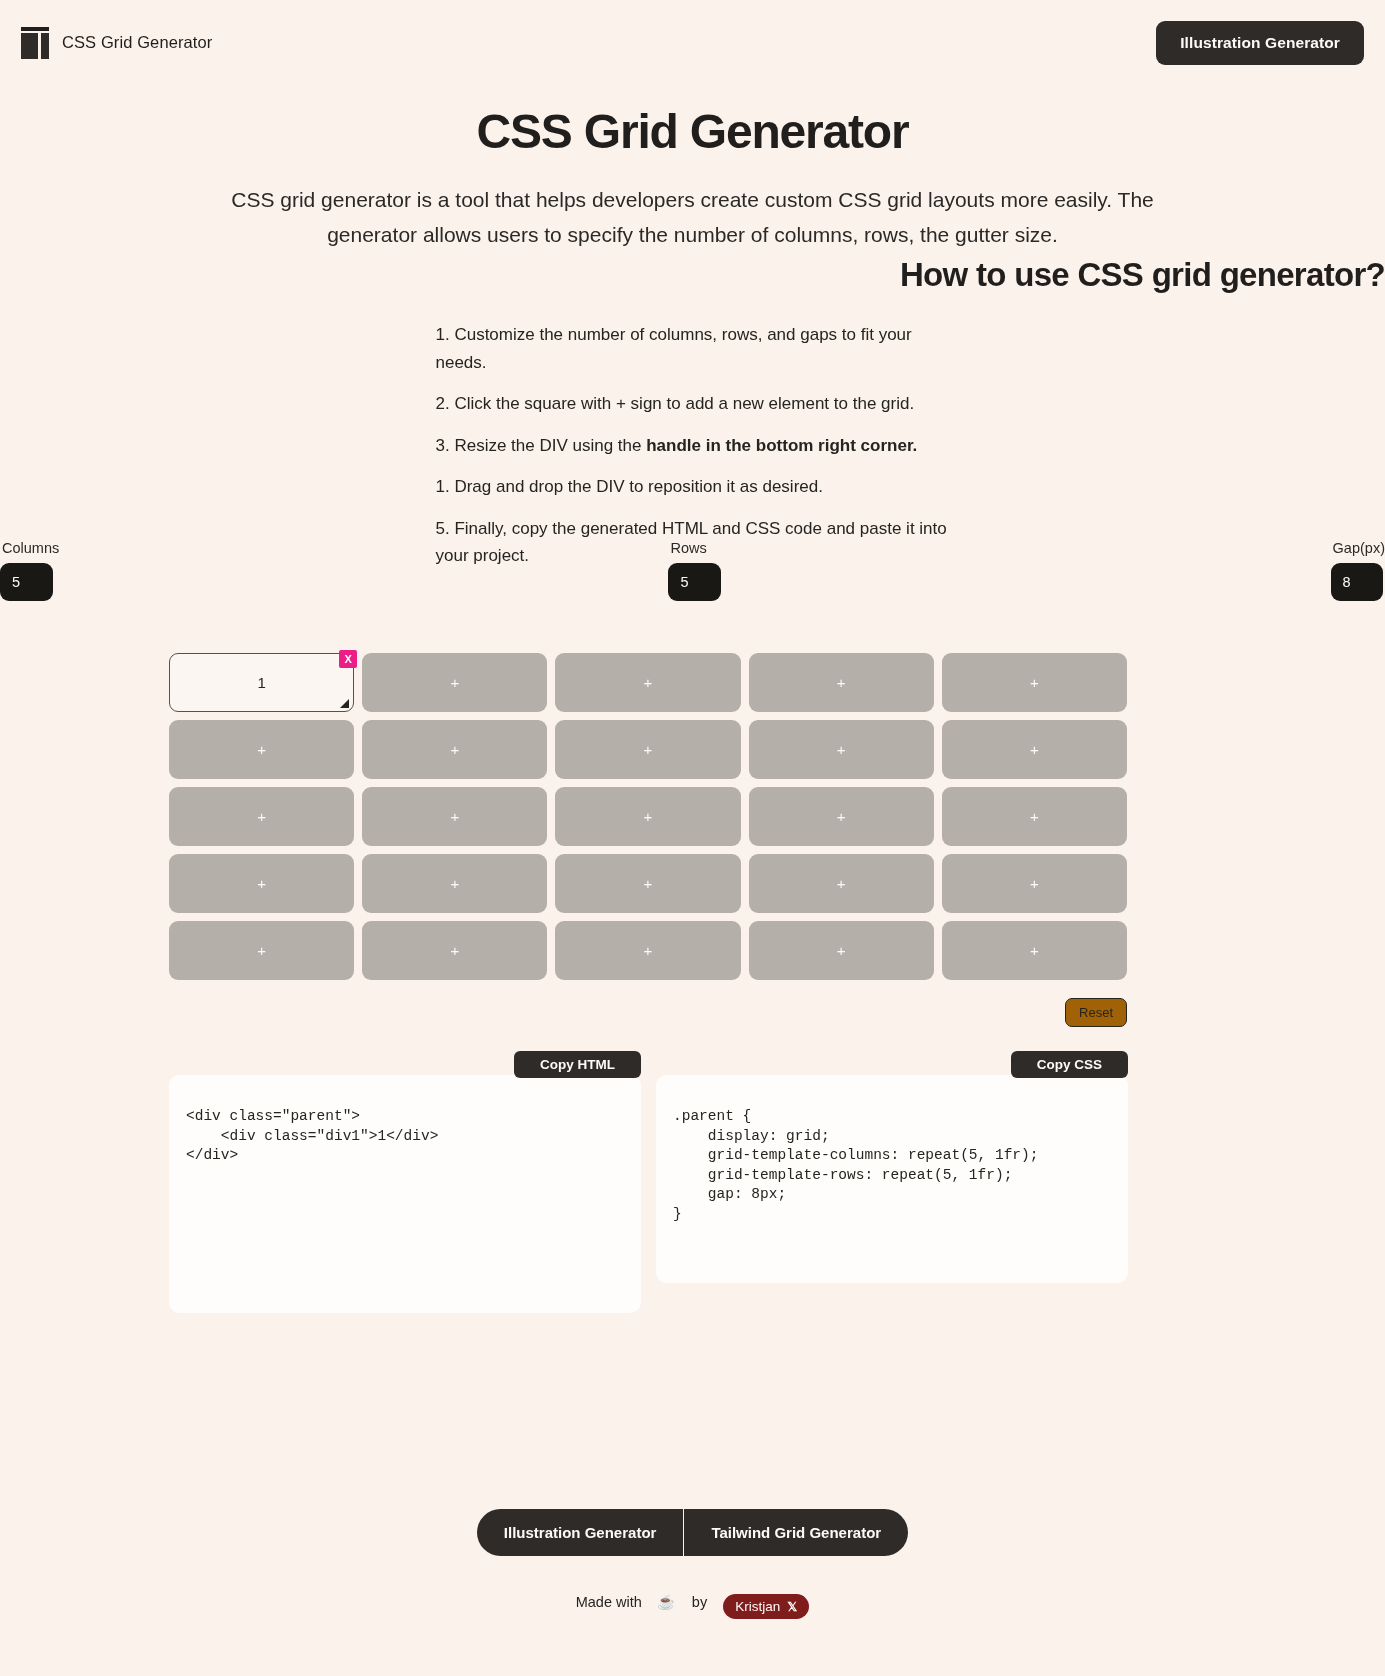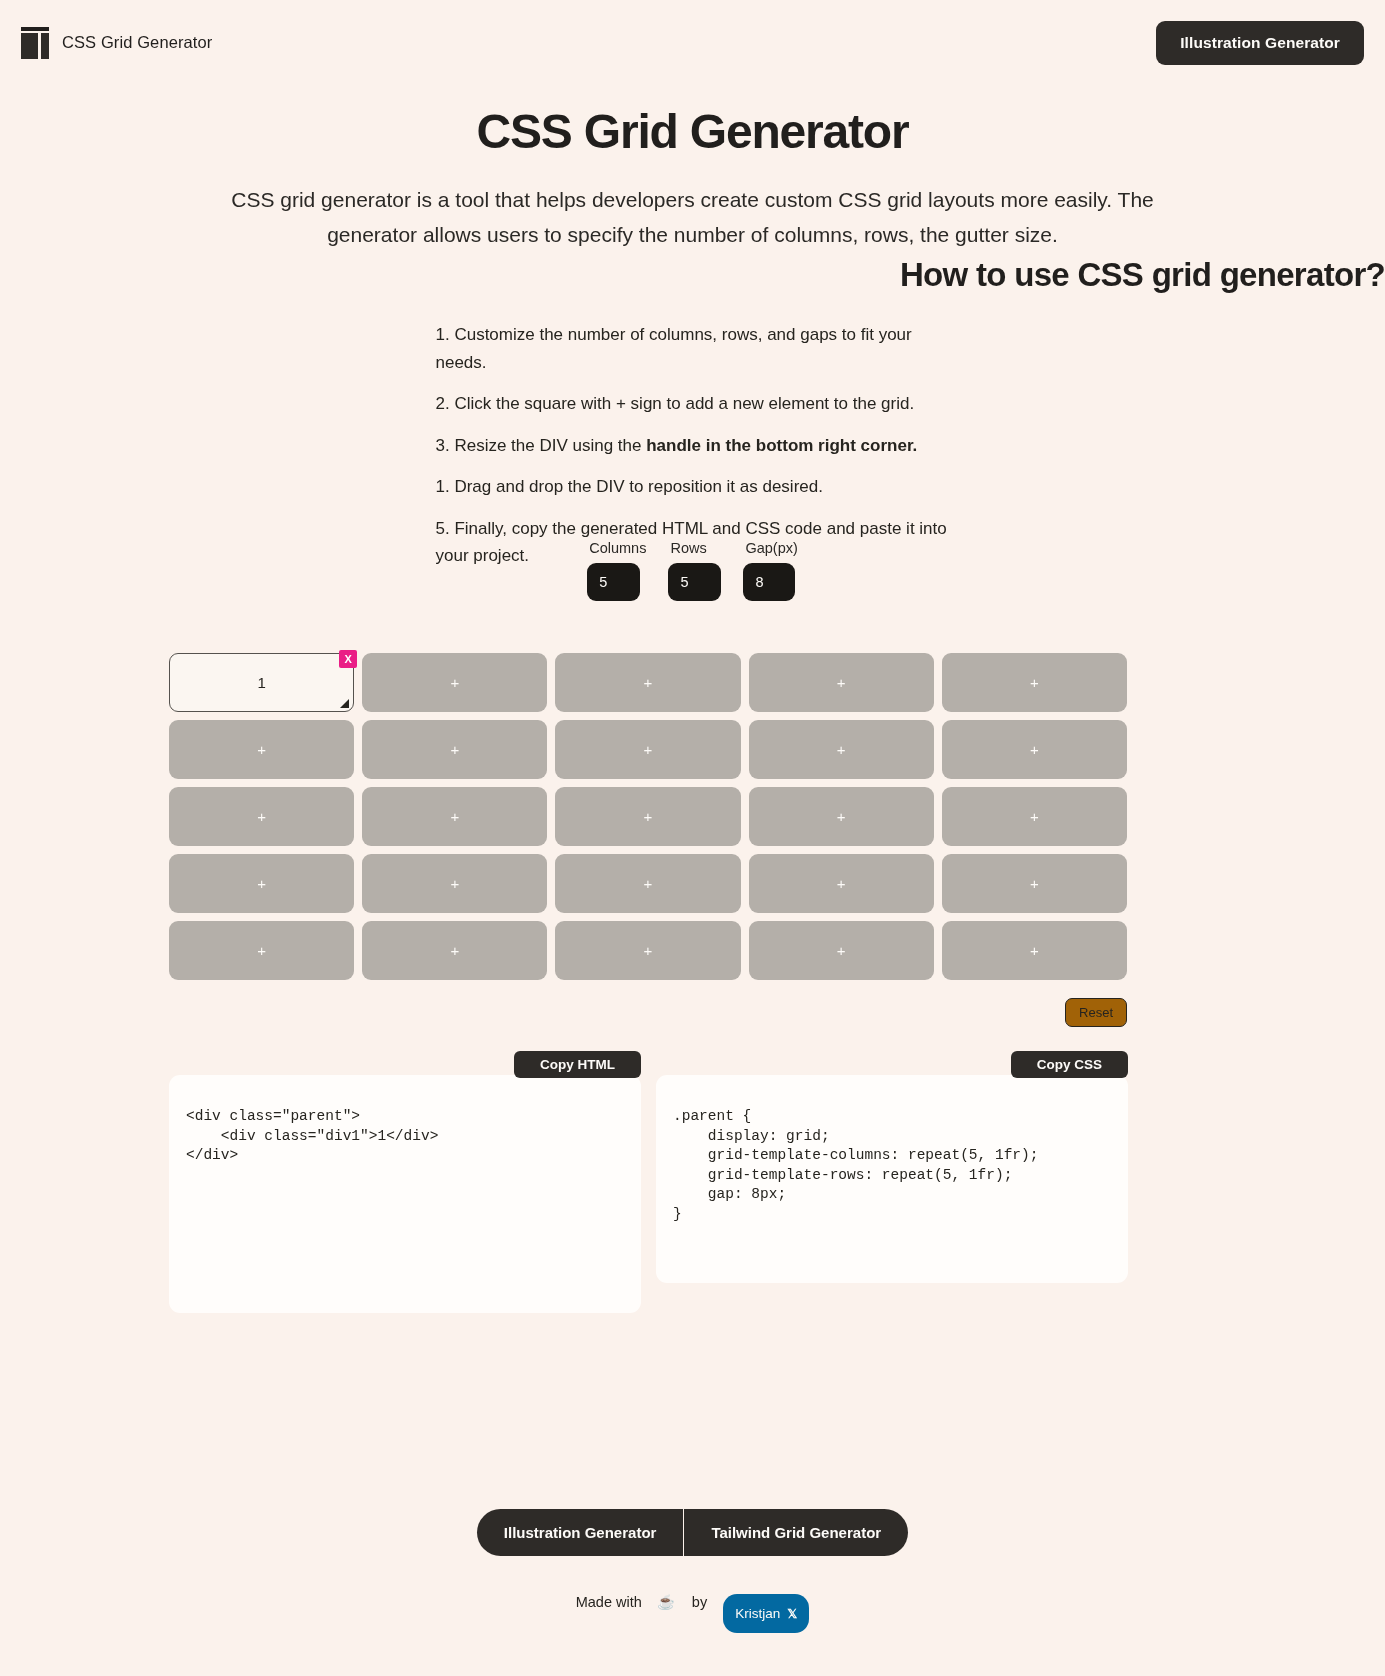--- a/index.html
+++ b/index.html
@@ -56,21 +56,21 @@
   }
   ol.steps li {
     font-size: 17px; line-height: 1.62; color: #26241f; margin-bottom: 14px;
     padding-left: 3px;
   }
   ol.steps li b { font-weight: 700; }
 
   
   .controls {
     position: absolute; top: 524px; left: 0; right: 0;
-    display: flex; justify-content: center; gap: 22px;
+    display: flex; justify-content: space-between; 
   }
   .ctrl { display: flex; flex-direction: column; align-items: flex-start; }
   .ctrl-label { font-size: 14.5px; color: #2b2926; margin-bottom: 7px; padding-left: 2px; }
   .ctrl-input {
     width: 53px; height: 38px; background: #1a1815; border: none; border-radius: 9px;
     color: #fdfbf8; font-family: "Liberation Sans", sans-serif; font-size: 14.5px;
     padding: 0 12px; outline: none;
   }
   .ctrl.gap .ctrl-input { width: 52px; }
 
@@ -141,22 +141,22 @@
     font-family: "Liberation Sans", sans-serif; font-size: 15px; font-weight: 700;
     padding: 15px 27px; cursor: pointer;
   }
   .fbtn.left  { border-radius: 26px 0 0 26px; border-right: 1.5px solid #fbf2ec; }
   .fbtn.right { border-radius: 0 26px 26px 0; }
   .madewith {
     margin-top: 38px; font-size: 14.5px; color: #26241f;
     display: flex; align-items: flex-start; justify-content: center; gap: 16px;
   }
   .author-pill {
-    background: #0369a1; color: #fdfbf8; border-radius: 14px;
-    padding: 12px 12px; font-size: 13.5px; display: inline-flex; align-items: center; gap: 7px;
+    background: #7f1d1d; color: #fdfbf8; border-radius: 14px;
+    padding: 5px 12px; font-size: 13.5px; display: inline-flex; align-items: center; gap: 7px;
     text-decoration: none;
   }
   .x-glyph { font-size: 12.5px; font-weight: 700; }
 </style>
 </head>
 <body>
 
 <div class="page">
 
   <div class="topbar">

